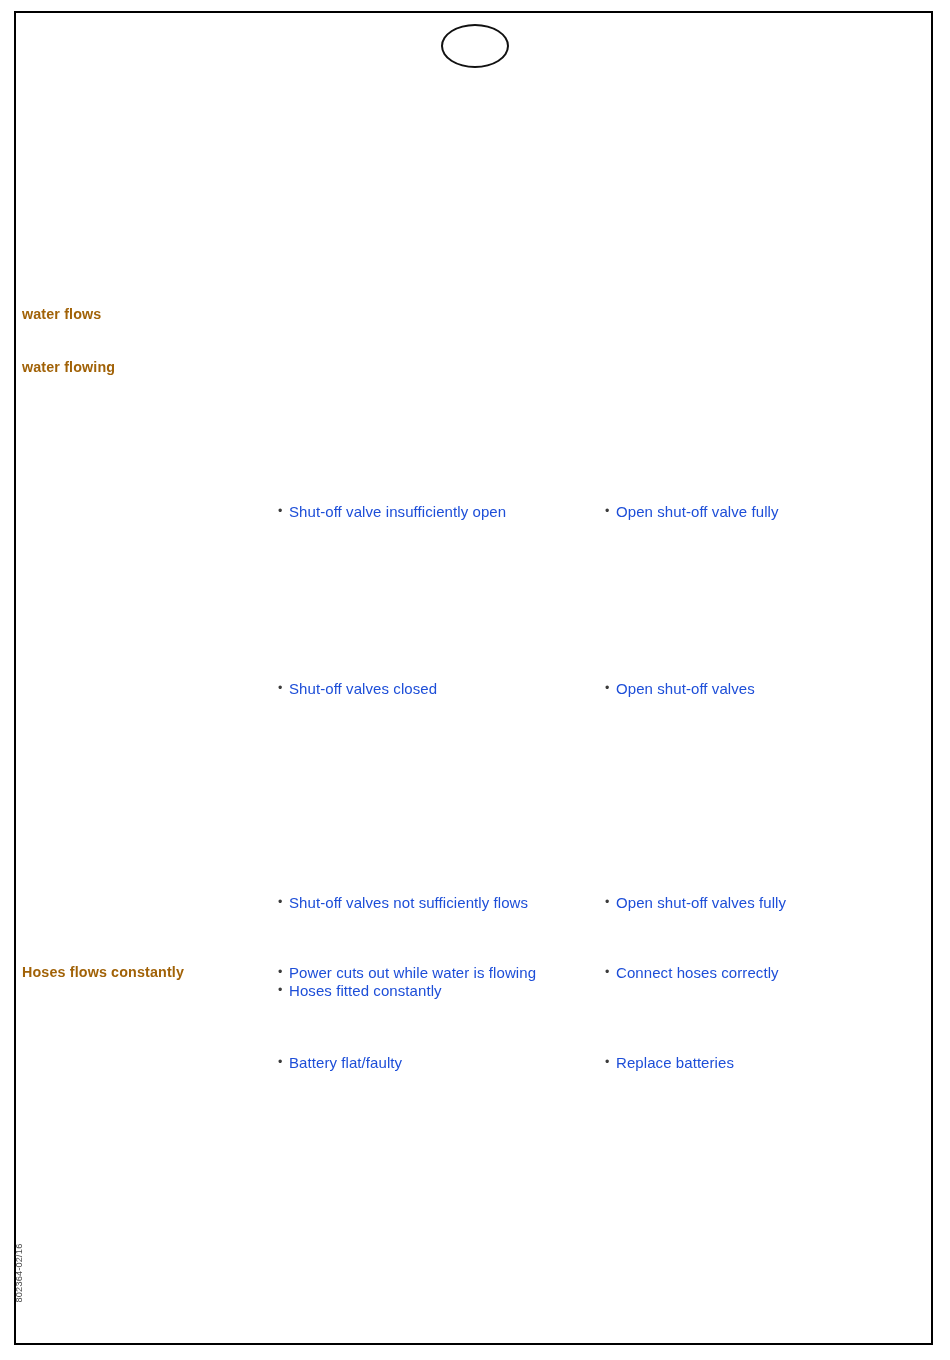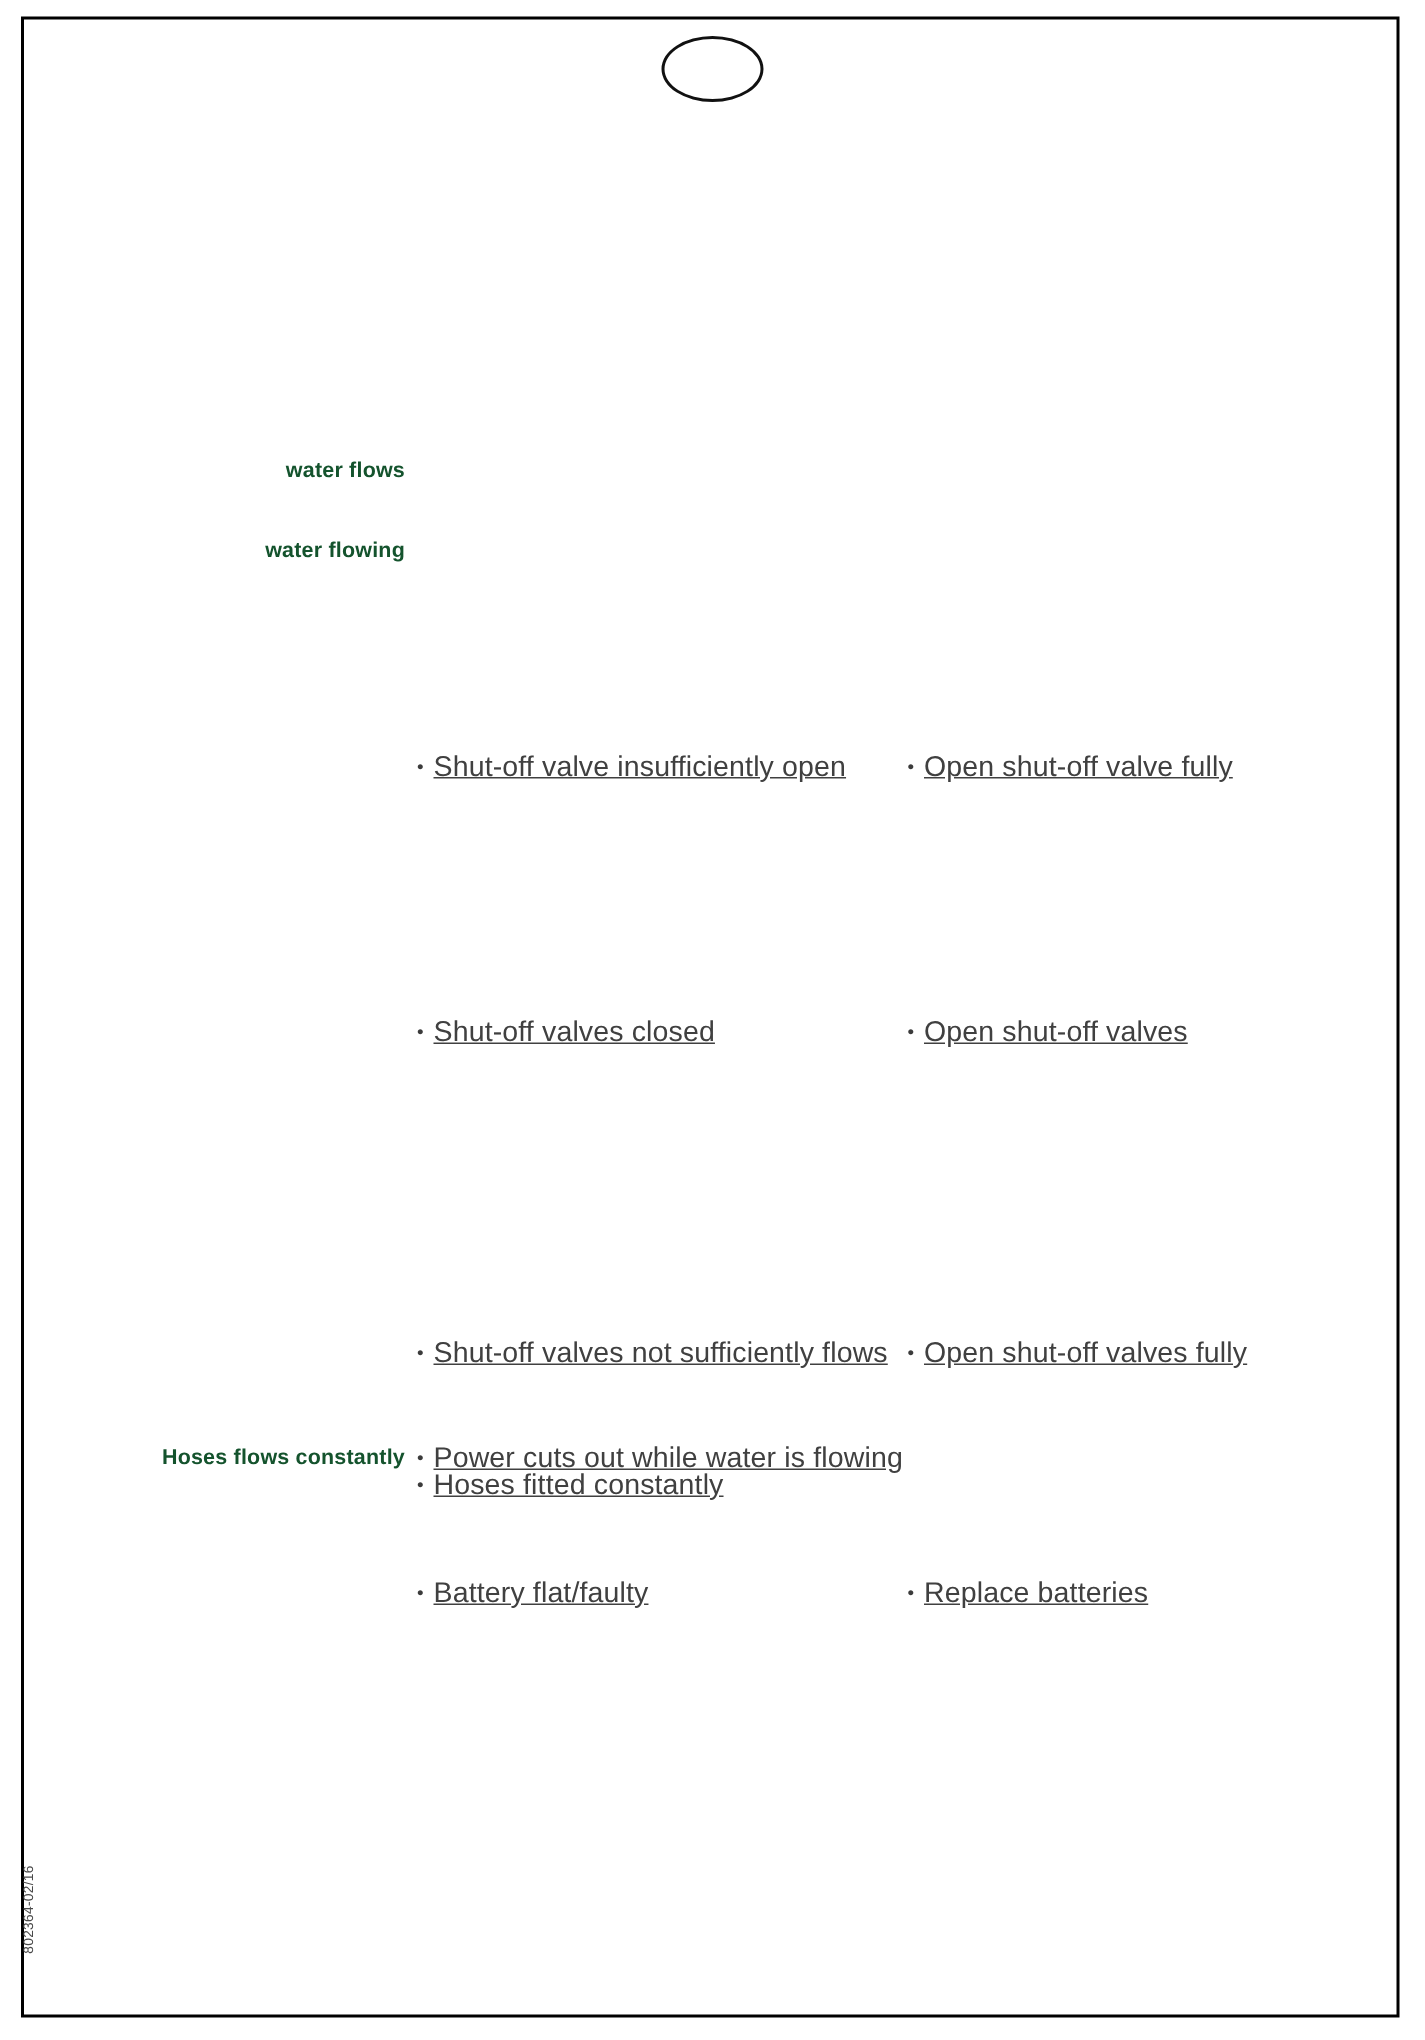--- a/index.html
+++ b/index.html
@@ -69,24 +69,23 @@
     left: 0;
     width: 950px;
   }
 
   .col-problem {
     position: absolute;
     left: 22px;
     width: 248px;
     font-size: 14.3px;
     font-weight: 600;
-    color: #14532d;
+    color: #a16207;
     letter-spacing: 0.01em;
     line-height: 1.25;
-    text-align: right;
   }
 
   .col-cause {
     position: absolute;
     left: 278px;
     width: 318px;
   }
 
   .col-remedy {
     position: absolute;
@@ -95,27 +94,26 @@
   }
 
   .bullet-list {
     list-style: none;
     margin: 0;
     padding: 0;
   }
   .bullet-list li {
     position: relative;
     padding-left: 11px;
-    font-size: 19px;
-    color: #404040;
+    font-size: 15px;
+    color: #1d4ed8;
     line-height: 17.5px;
     margin: 0 0 0.5px 0;
     letter-spacing: 0.005em;
     white-space: nowrap;
-    text-decoration: underline;
   }
   .bullet-list li::before {
     content: "\2022";
     position: absolute;
     left: 0;
     top: 0;
     color: #3b3b3b;
     font-size: 12.5px;
     line-height: 17.5px;
   }
@@ -201,20 +199,21 @@
     <div class="t-row" style="top:964px;">
       <div class="col-problem">Hoses flows constantly</div>
       <div class="col-cause">
         <ul class="bullet-list">
           <li>Power cuts out while water is flowing</li>
           <li>Hoses fitted constantly</li>
         </ul>
       </div>
       <div class="col-remedy">
         <ul class="bullet-list">
+          <li>Connect hoses correctly</li>
         </ul>
       </div>
     </div>
 
     <div class="t-row" style="top:1054px;">
       <div class="col-problem"></div>
       <div class="col-cause">
         <ul class="bullet-list">
           <li>Battery flat/faulty</li>
         </ul>

